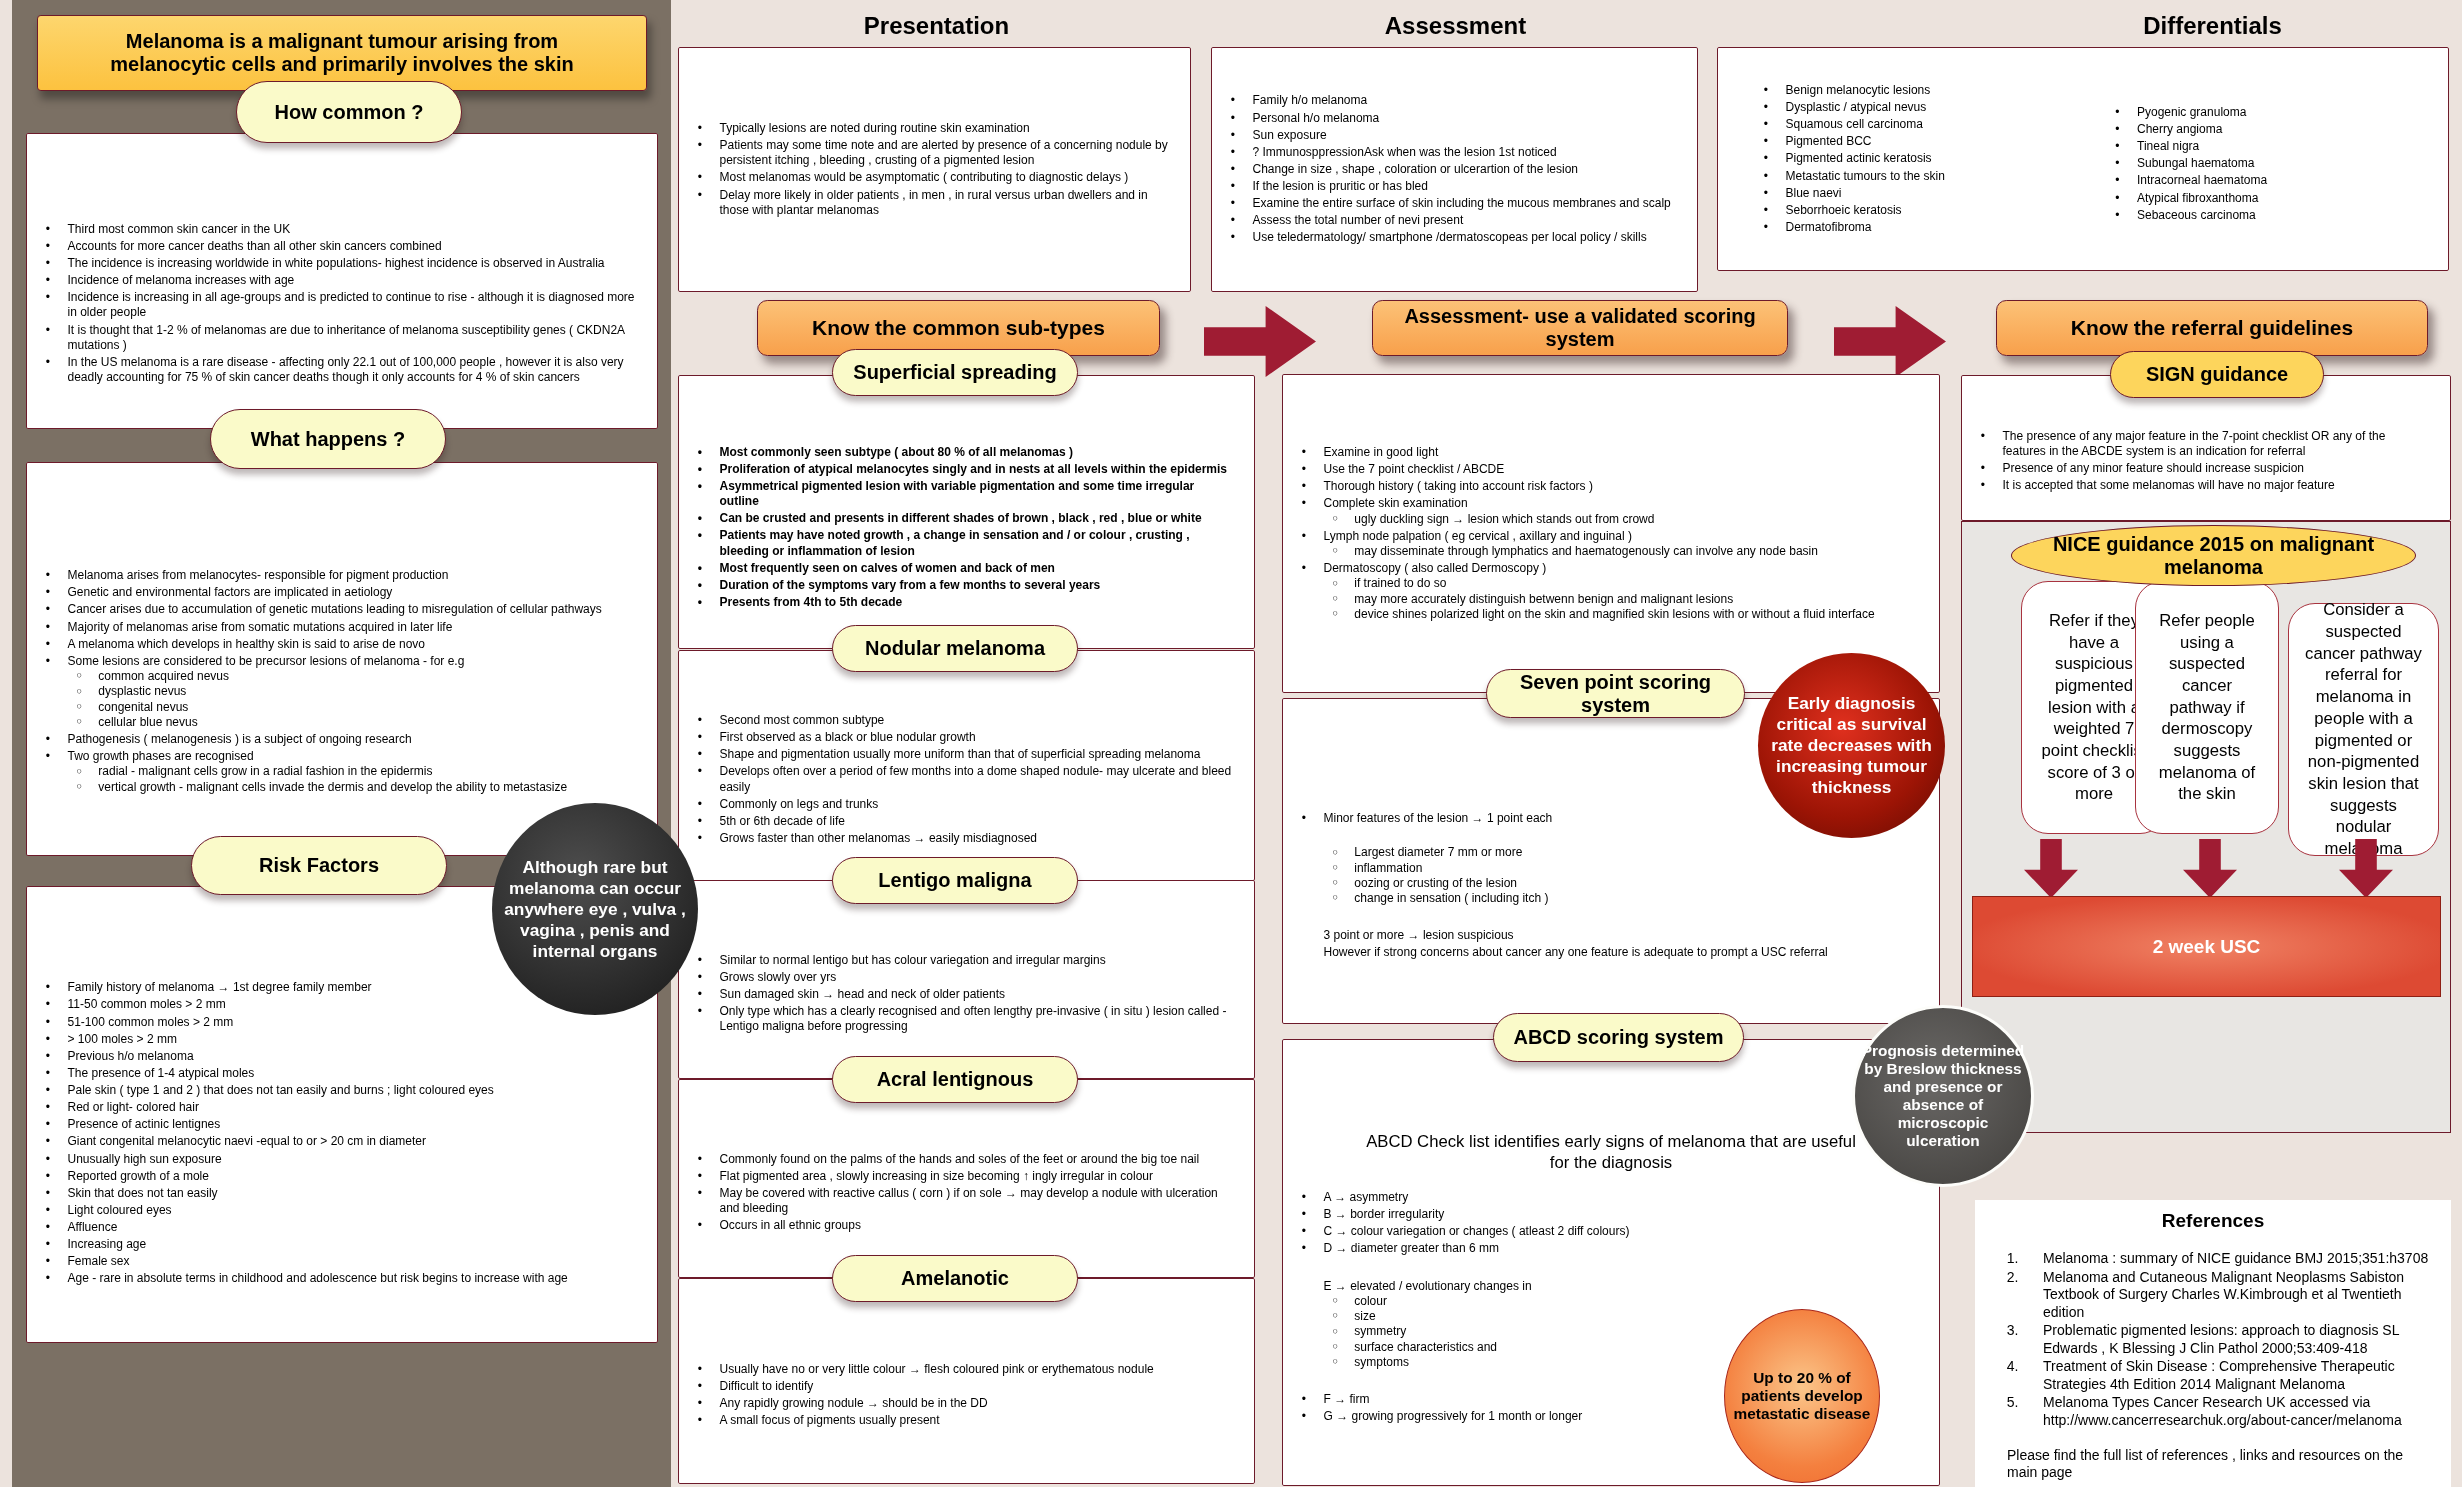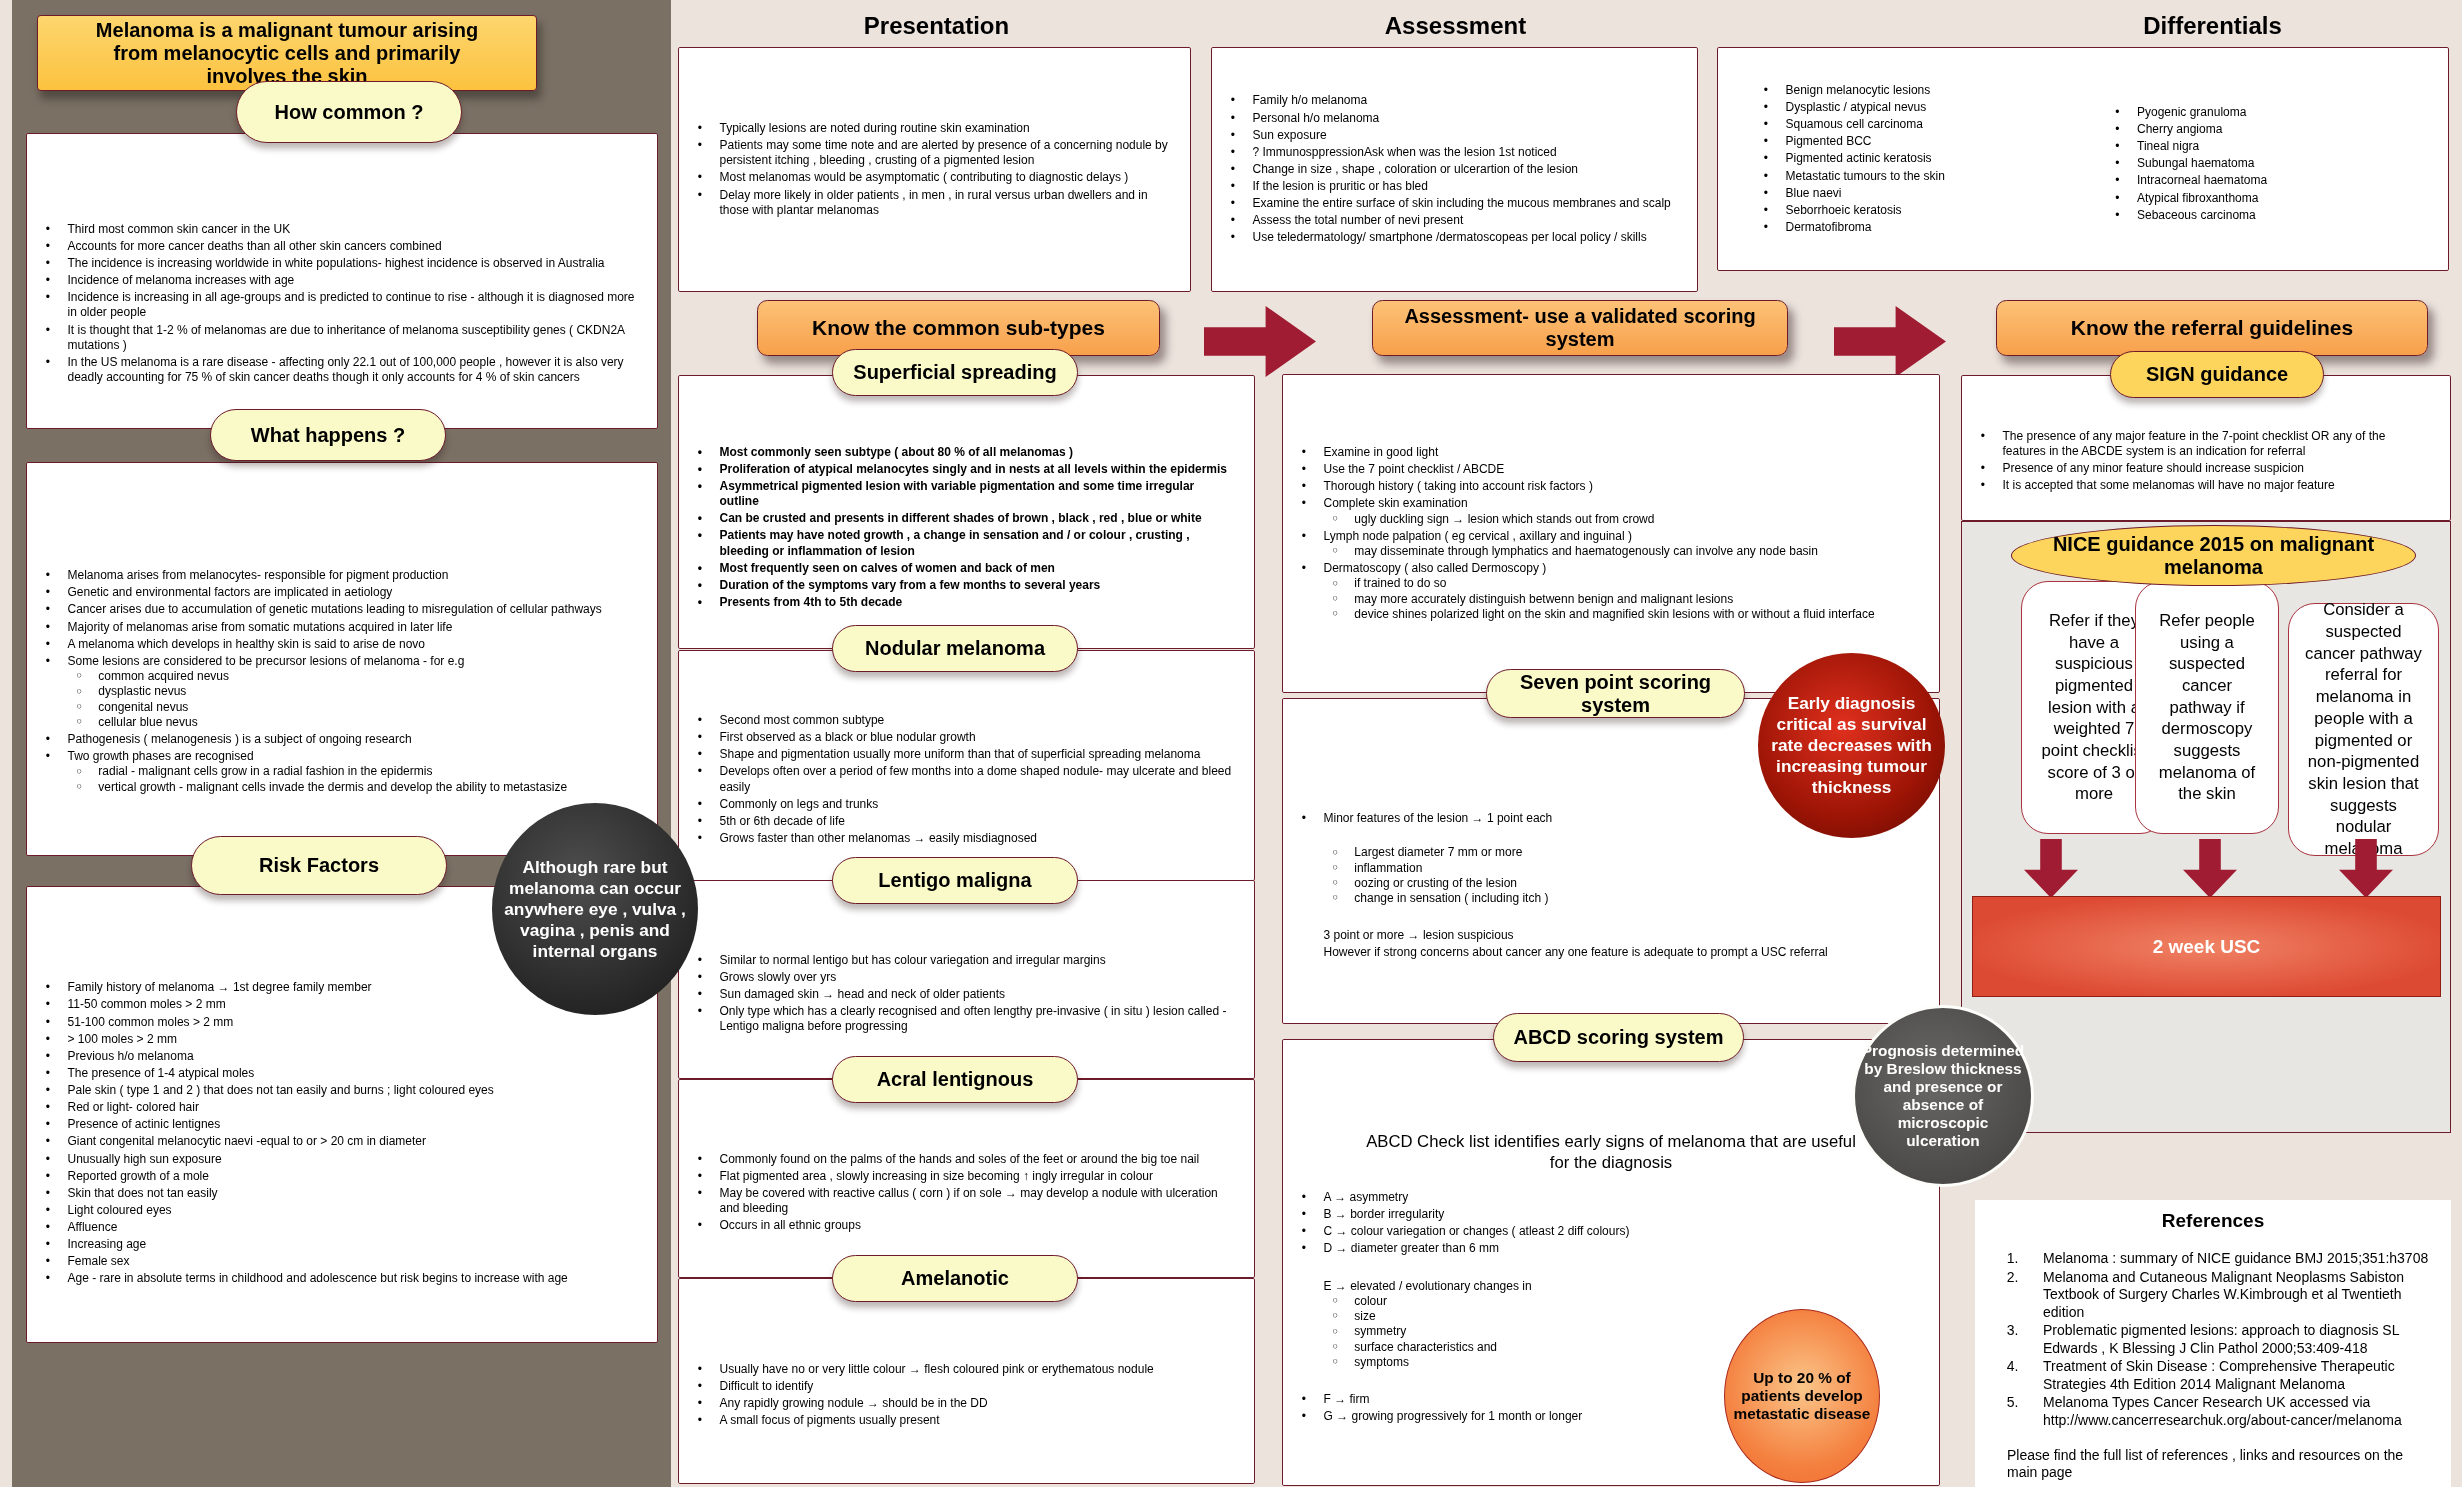--- a/index.html
+++ b/index.html
@@ -31,21 +31,21 @@
   .box-seven li:first-child ul.sub{margin-top:19px;}
   
   ol.refs{list-style:none;counter-reset:r;margin:0;padding:0 19px 0 28px;font-size:14px;line-height:1.24;}
   ol.refs>li{position:relative;counter-increment:r;padding-left:40px;margin:1.3px 0;}
   ol.refs>li::before{content:counter(r) ".";position:absolute;left:3.8px;}
   
   .arrow-right{background:#9f1c33;clip-path:polygon(0 30%,55% 30%,55% 0,100% 50%,55% 100%,55% 70%,0 70%);}
   .arrow-down{background:#9f1c33;clip-path:polygon(30% 0,70% 0,70% 52%,100% 52%,50% 100%,0 52%,30% 52%);}
   
   .left-panel{left:11.5px;top:0;width:659px;height:1488px;background:#7b7064;}
-  .title-box{left:37px;top:15.4px;width:500px;height:76px;background:linear-gradient(180deg,#fdd66e,#fcc23f);
+  .title-box{left:37px;top:15.4px;width:610px;height:76px;background:linear-gradient(180deg,#fdd66e,#fcc23f);
        border:1.3px solid #6d1a2a;border-radius:3.8px;box-shadow:3.8px 7.7px 9px rgba(0,0,0,.35);
        display:flex;align-items:center;justify-content:center;font-weight:bold;font-size:20px;text-align:center;
        padding:0 45px;box-sizing:border-box;z-index:2;}
   .nicepanel{background:#e8e6e3;border:1.3px solid #6d1a2a;box-sizing:border-box;}
   .nicebox{background:#fff;border:1.3px solid #a8333f;border-radius:27px;box-sizing:border-box;
        display:flex;align-items:center;justify-content:center;text-align:center;font-size:16.7px;
        line-height:1.3;padding:11.5px 13px;}
   .ellipse-label{background:#fdd55c;border:1.9px solid #6d1a2a;border-radius:50%;display:flex;
        align-items:center;justify-content:center;font-weight:bold;font-size:20px;z-index:3;text-align:center;}
   .usc{background:radial-gradient(ellipse at center,#f08264 0%,#dd4a33 75%);border:1.9px solid #8e1f14;
@@ -73,21 +73,21 @@
         <li>Third most common skin cancer in the UK</li>
         <li>Accounts for more cancer deaths than all other skin cancers combined</li>
         <li>The incidence is increasing worldwide in white populations- highest incidence is observed in Australia</li>
         <li>Incidence of melanoma increases with age</li>
         <li>Incidence is increasing in all age-groups and is predicted to continue to rise - although it is diagnosed more in older people</li>
         <li>It is thought that 1-2 % of melanomas are due to inheritance of melanoma susceptibility genes ( CKDN2A mutations )</li>
         <li>In the US melanoma is a rare disease - affecting only 22.1 out of 100,000 people , however it is also very deadly accounting for 75 % of skin cancer deaths though it only accounts for 4 % of skin cancers</li>
       </ul>
   </div>
 
-  <div class="abs pill" style="left:210px;top:409px;width:236px;height:52px;">
+  <div class="abs pill" style="left:210px;top:409px;width:236px;height:60px;">
     <span>What happens ?</span>
   </div>
   <div class="abs whitebox" style="left:26px;top:462px;width:632px;height:394px;padding-top:45px;">
     <ul class="blist">
         <li>Melanoma arises from melanocytes- responsible for pigment production</li>
         <li>Genetic and environmental factors are implicated in aetiology</li>
         <li>Cancer arises due to accumulation of genetic mutations leading to misregulation of cellular pathways</li>
         <li>Majority of melanomas arise from somatic mutations acquired in later life</li>
         <li>A melanoma which develops in healthy skin is said to arise de novo</li>
         <li>Some lesions are considered to be precursor lesions of melanoma - for e.g<ul class="sub">

